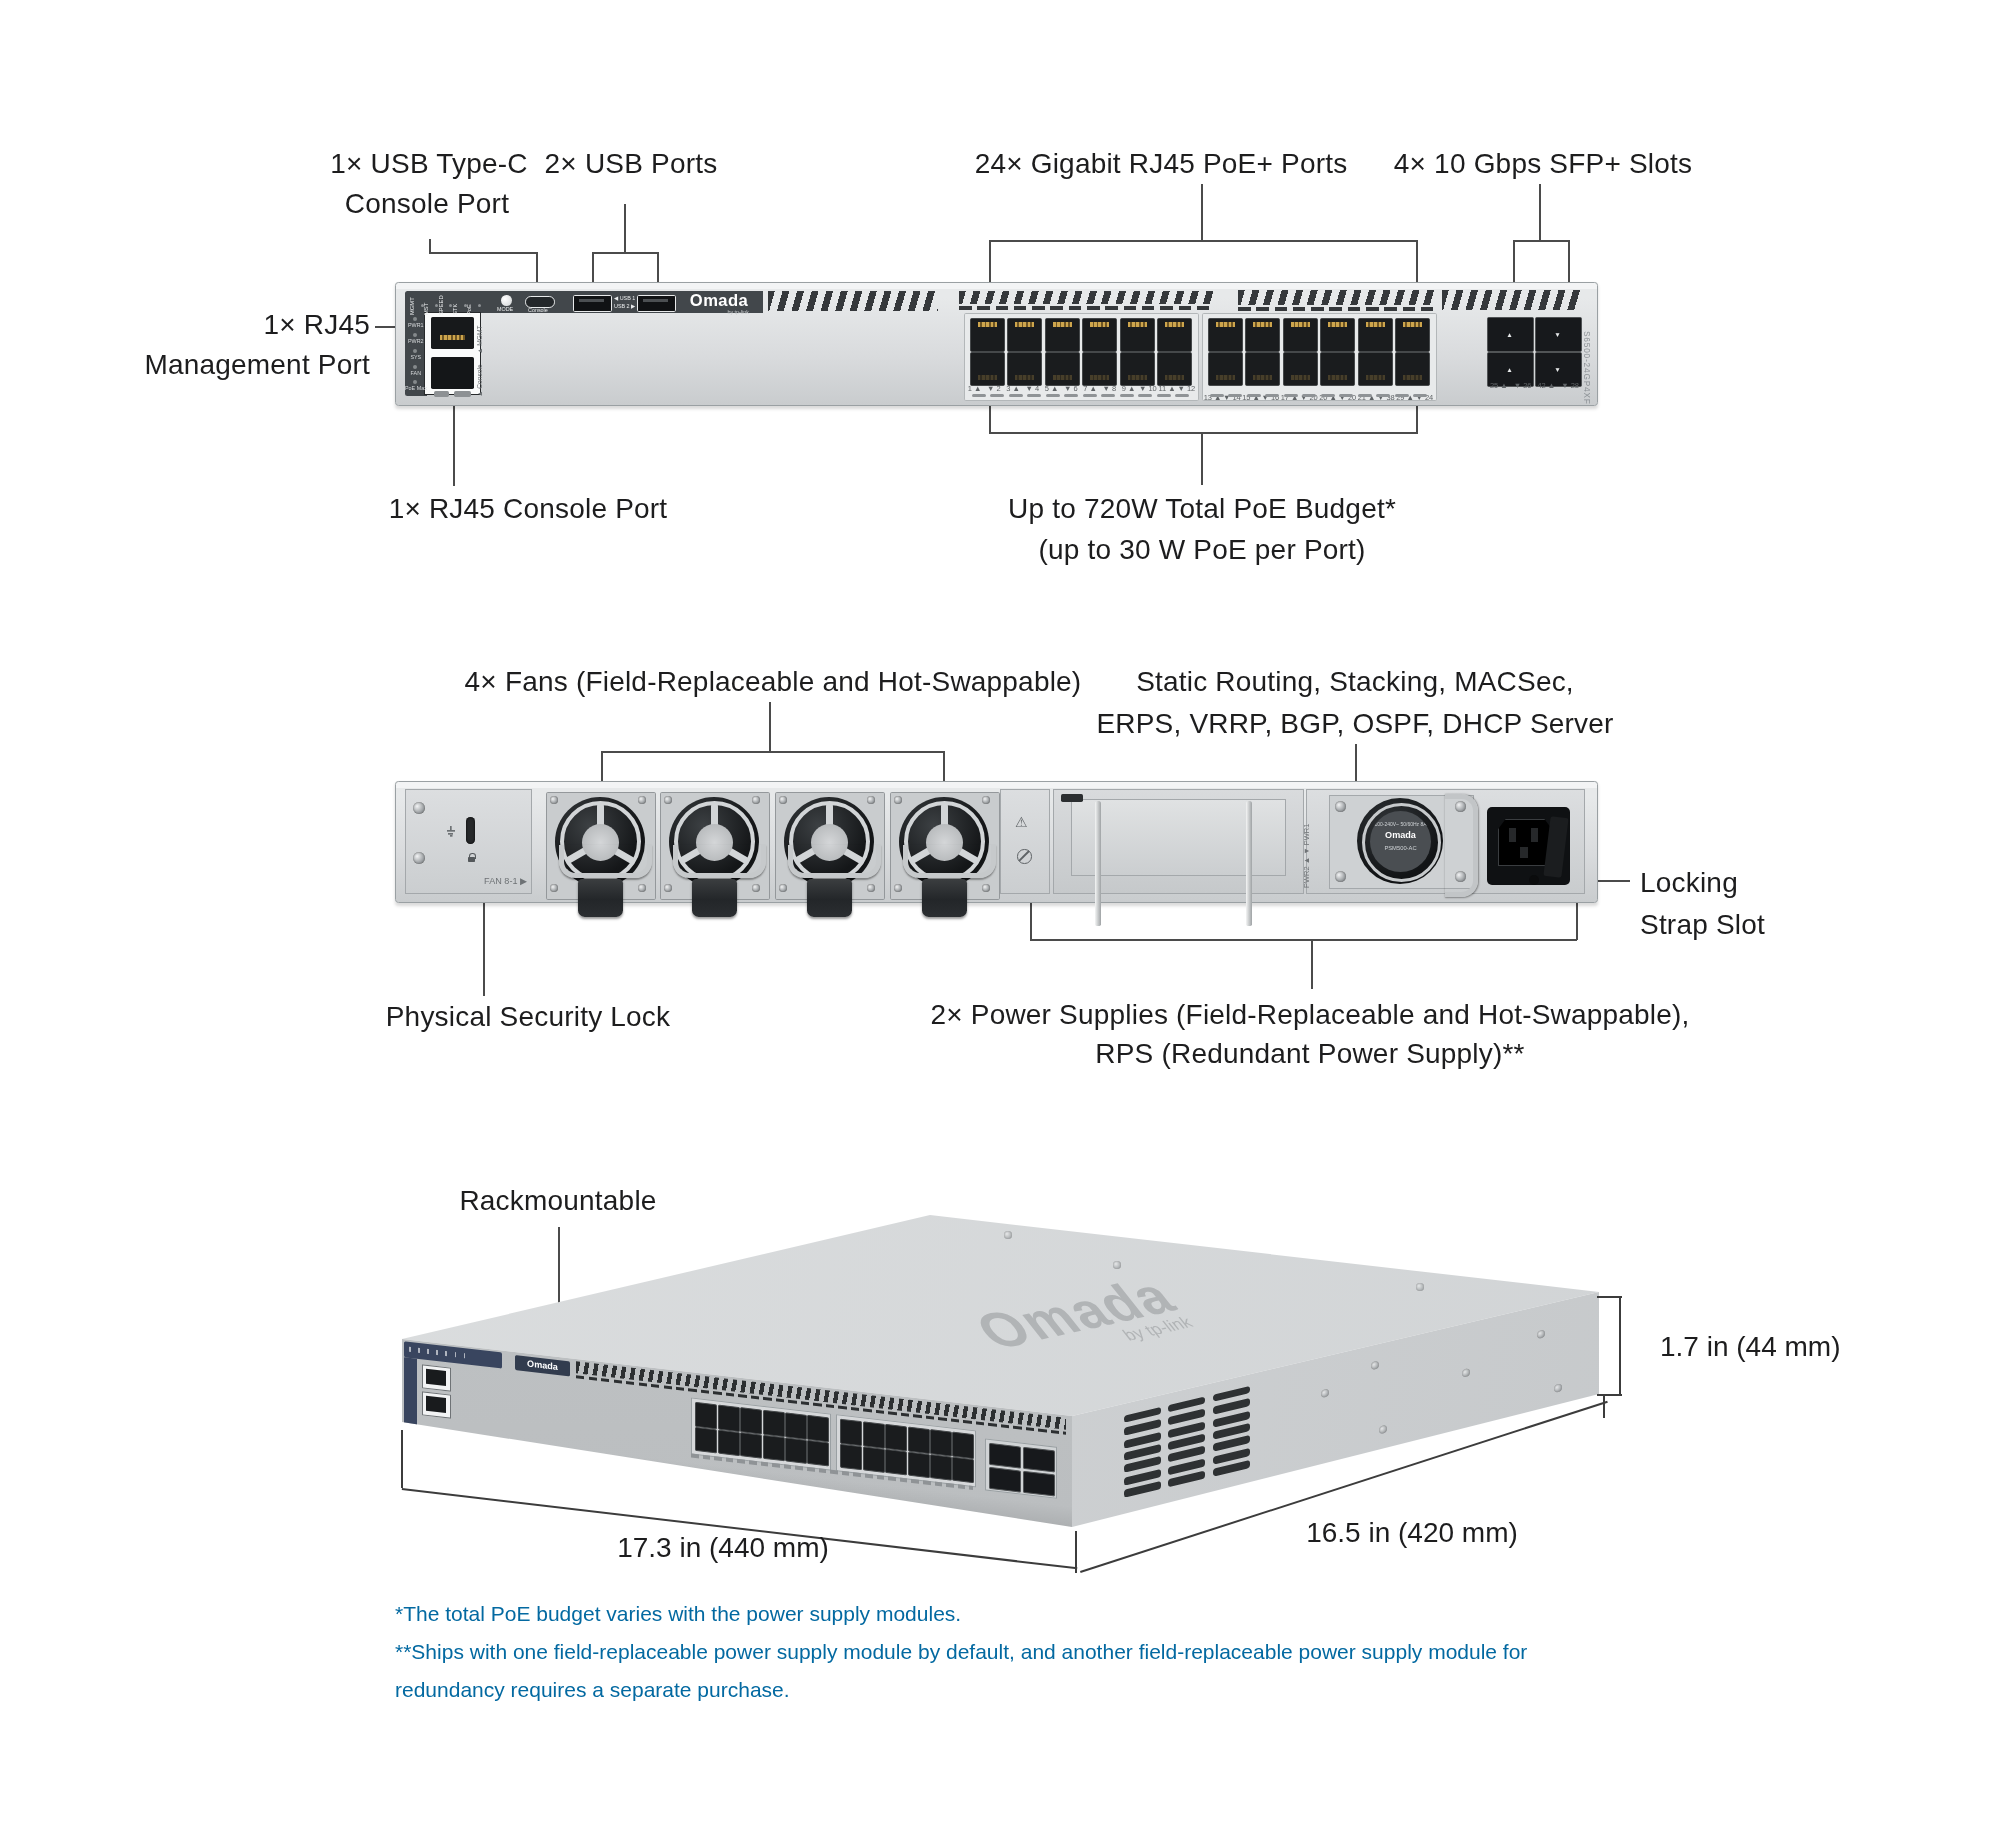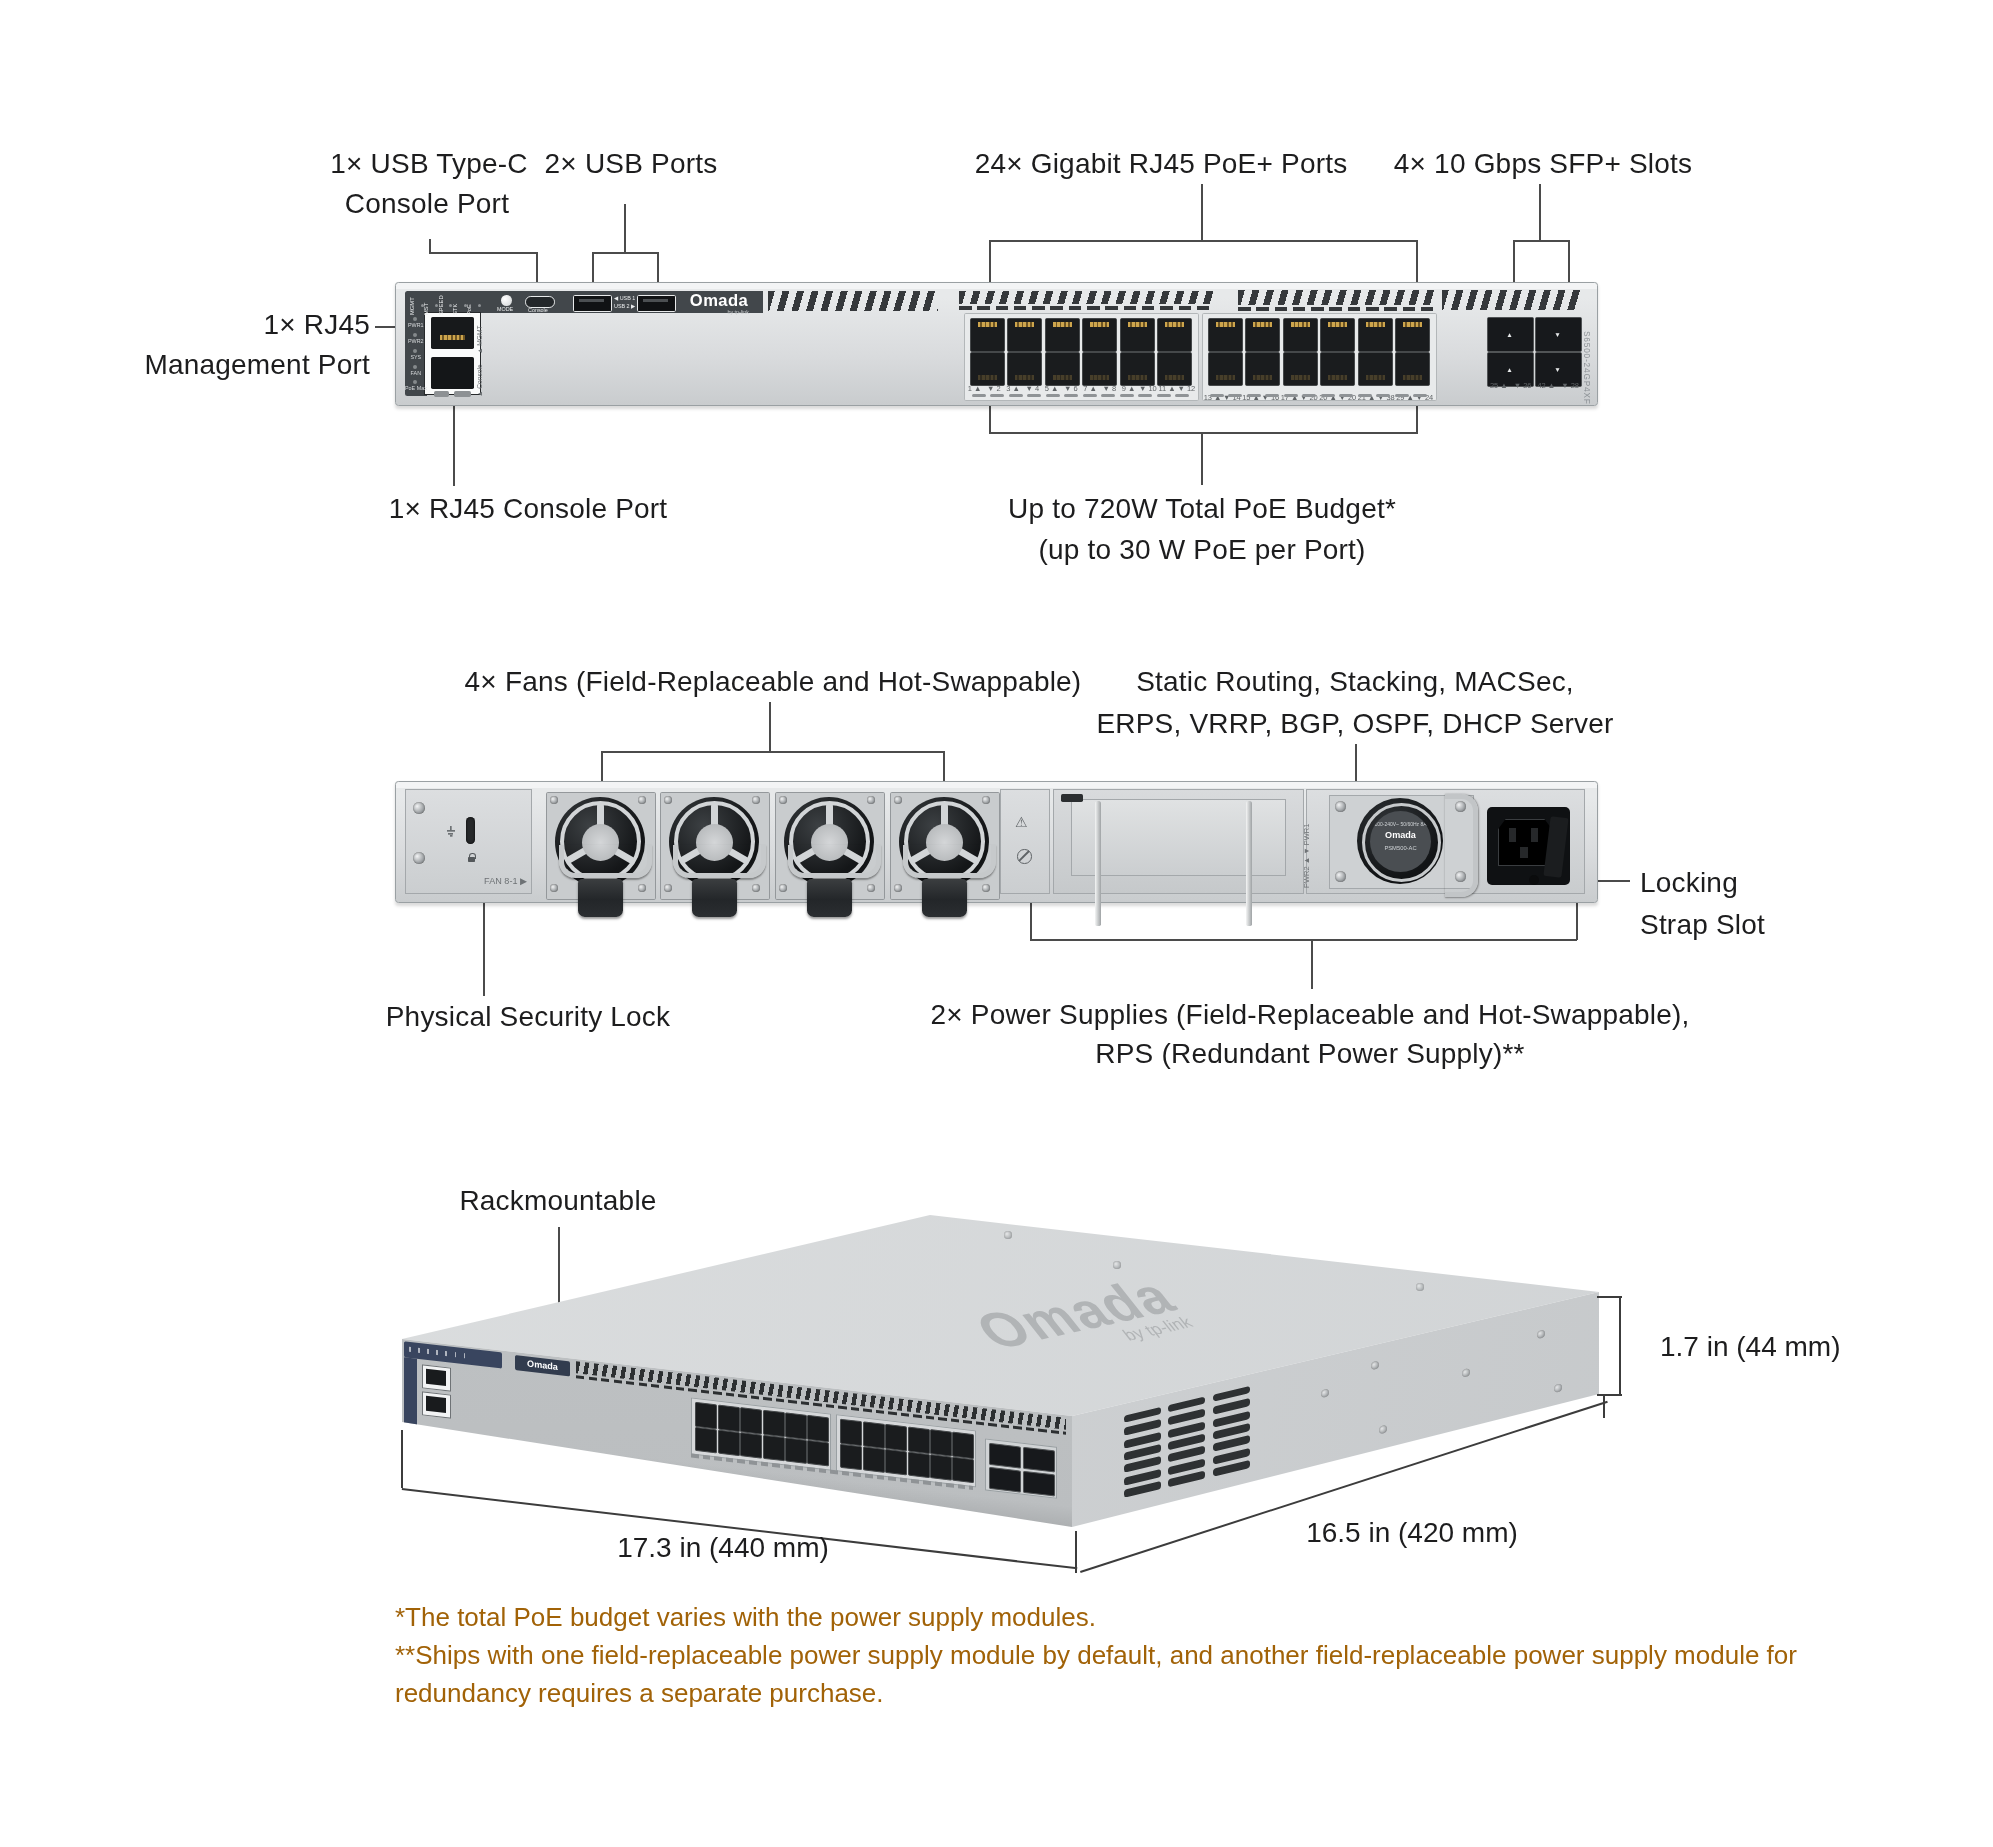--- a/index.html
+++ b/index.html
@@ -27,21 +27,21 @@
   .screw{position:absolute;border-radius:50%;background:radial-gradient(circle at 35% 35%,#f2f3f4,#9da1a4 60%,#707477);box-shadow:inset 0 0 1.7px #555;}
   .plate{position:absolute;background:linear-gradient(#dcdee0,#cbced0);border:0.8px solid #a4a8ab;}
   .fanm{position:absolute;width:108px;height:106px;background:#c9ccce;border:0.8px solid #94989b;border-radius:1.7px;}
   .fanhole{position:absolute;left:8.3px;top:4.2px;width:90px;height:90px;border-radius:50%;
            background:radial-gradient(circle at 38% 32%,#3c4043,#141618 62%);}
   .fring{position:absolute;left:12.5px;top:8.3px;width:73px;height:73px;border:4.2px solid #d2d5d7;border-radius:50%;box-shadow:0 0.8px 1.7px rgba(0,0,0,.5);}
   .fspoke{position:absolute;left:50px;top:10px;width:6.6px;height:40px;background:#d2d5d7;border-radius:3.3px;transform-origin:3.3px 39px;}
   .fdisc{position:absolute;left:35px;top:31px;width:37px;height:37px;border-radius:50%;background:radial-gradient(#d4d6d8,#aeb1b3);}
   .fhandle{position:absolute;left:11.6px;top:52px;width:83px;height:28px;border:5.8px solid #c6c9cb;border-top:none;border-radius:0 0 16.6px 16.6px;box-shadow:0 1.7px 1.7px rgba(0,0,0,.35);}
   .ftab{position:absolute;left:31px;top:86px;width:45px;height:38px;background:linear-gradient(#3b3e40,#232629 55%,#2b2e31);border-radius:4.2px 4.2px 6.6px 6.6px;box-shadow:0 1.7px 2.5px rgba(0,0,0,.4);}
-  .footnote{position:absolute;font-size:26px;color:#a16207;white-space:nowrap;}
+  .footnote{position:absolute;font-size:21px;color:#0369a1;white-space:nowrap;}
   .isoface{position:absolute;left:0;top:0;width:1994px;height:1848px;}
   .dimtxt{position:absolute;font-size:28px;color:#1d1d1e;white-space:nowrap;}
   .grille i{position:absolute;background:#2e3133;border-radius:3.3px;width:37px;height:7.5px;display:block;}
   .lockslot{position:absolute;width:9.1px;height:26.6px;background:#26282a;border-radius:5px;box-shadow:inset 0 0 2.5px #000;}
   .sfpcell{position:absolute;background:#17191c;border:0.8px solid #515456;border-radius:1.7px;}
   .sfptri{position:absolute;color:#e8eaeb;font-size:6.6px;}
 </style>
 </head>
 <body>
 

